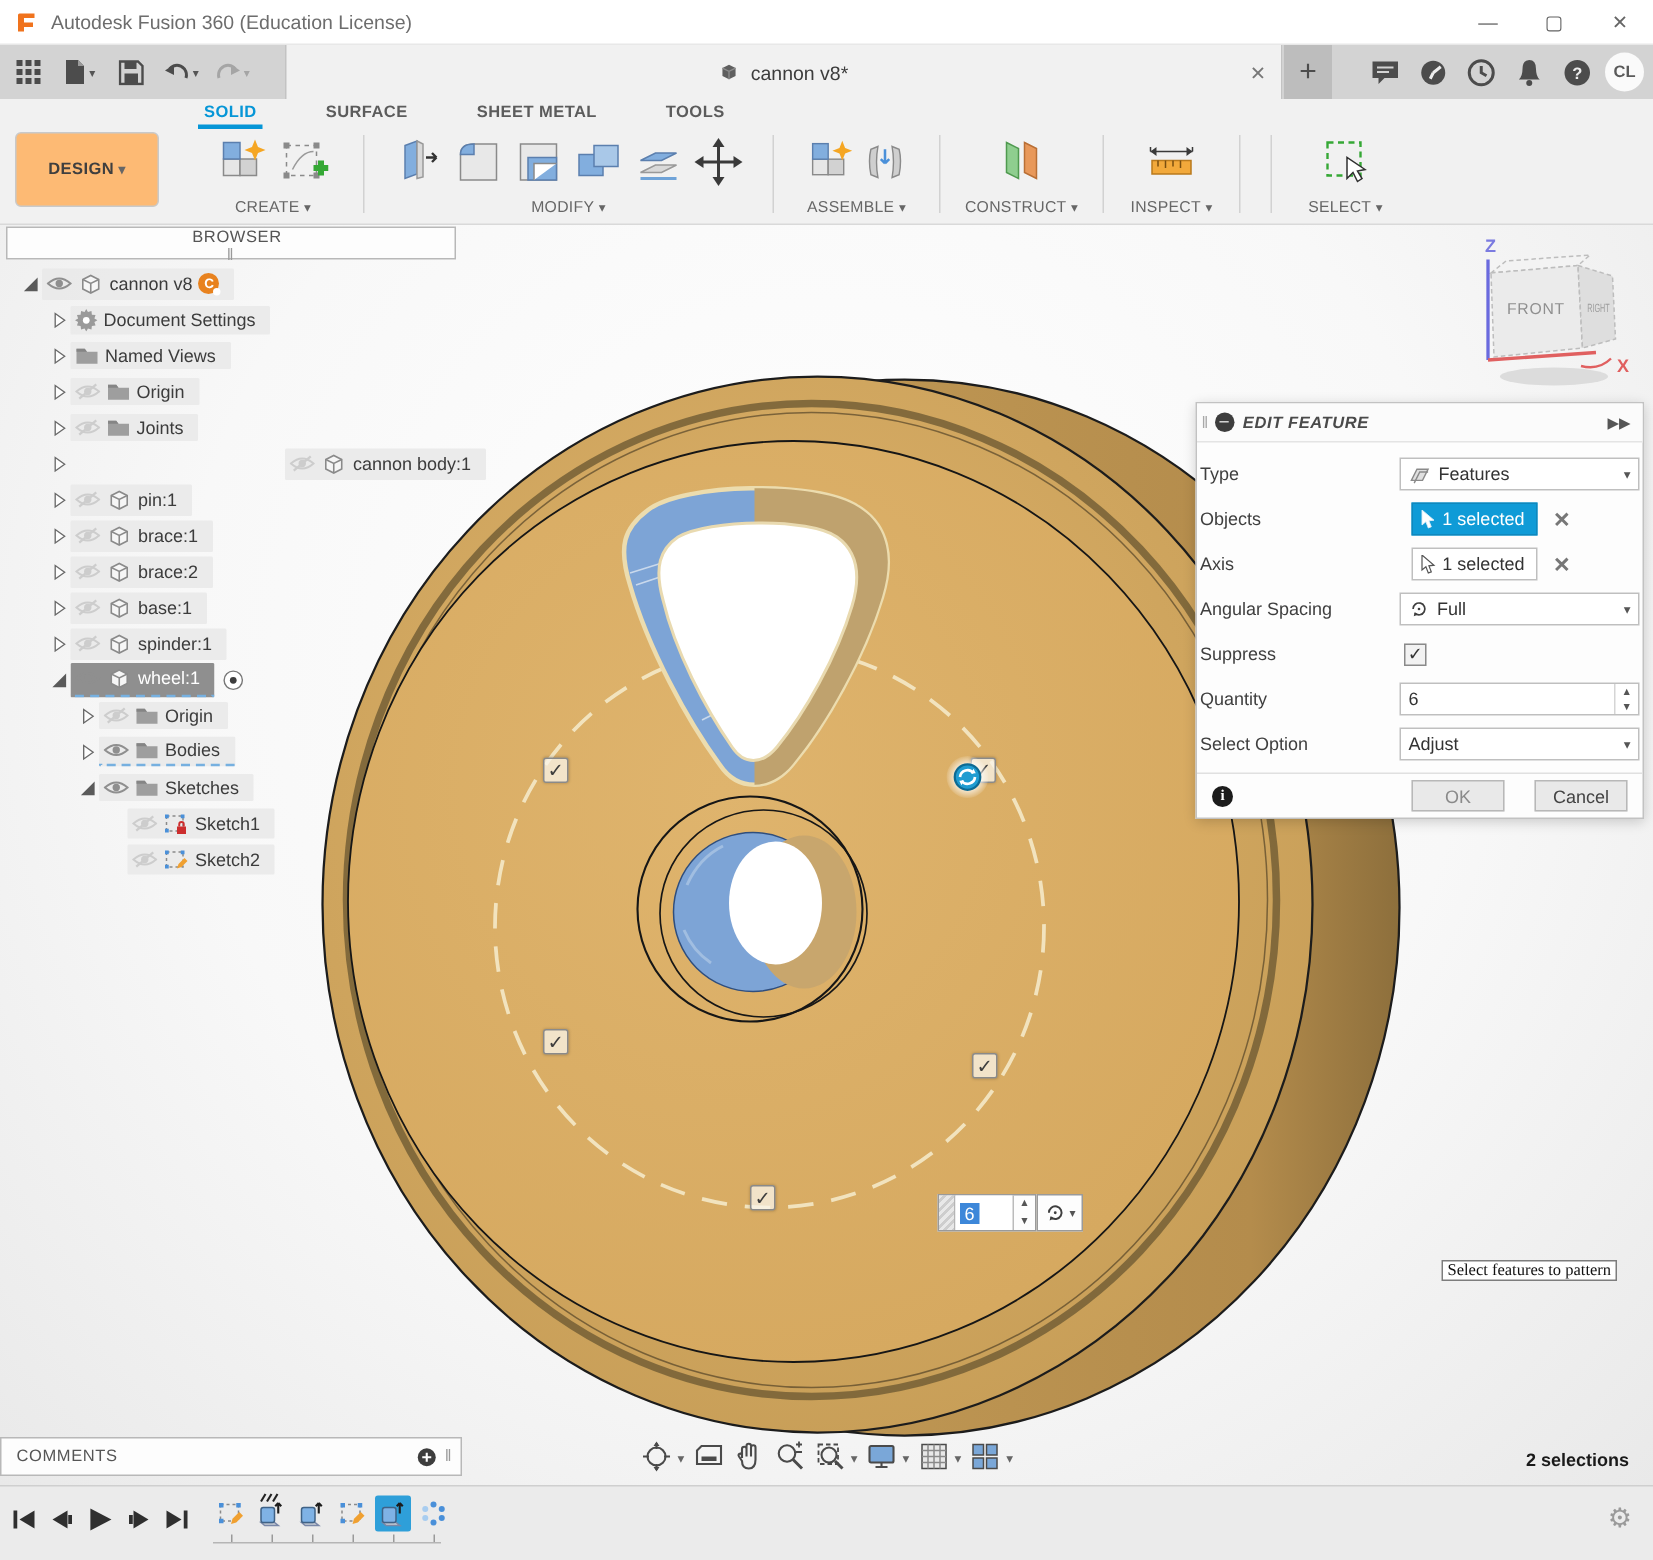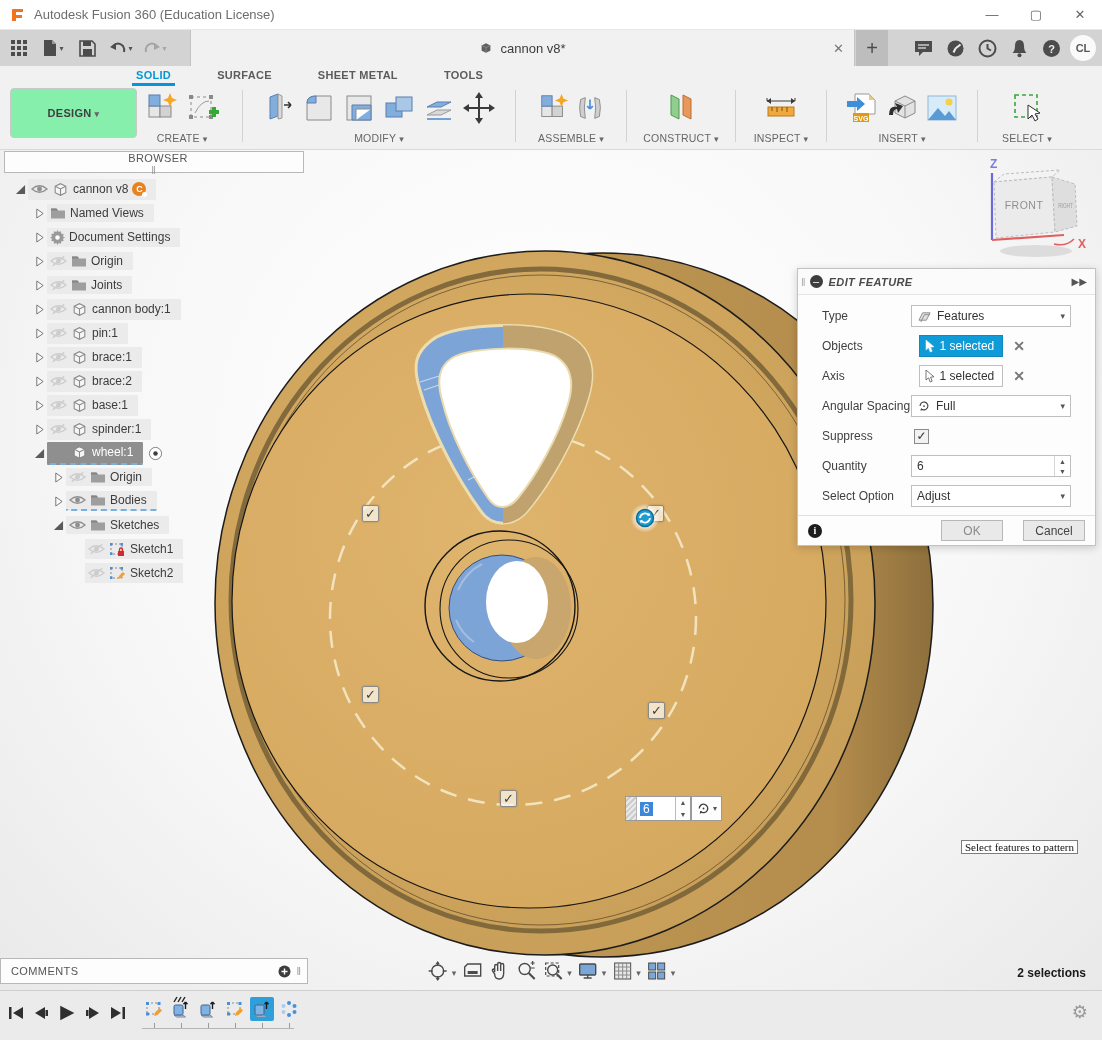--- a/index.html
+++ b/index.html
@@ -23,21 +23,21 @@
   #new-tab { position:absolute; left:856px; top:30px; width:32px; height:36px; background:#bdbdbd; color:#4c4c4c; font-size:20px; display:flex; align-items:center; justify-content:center; }
   #qat-right { position:absolute; right:6px; top:30px; height:36px; display:flex; align-items:center; gap:6px; }
   .hicon { width:26px; height:26px; display:flex; align-items:center; justify-content:center; }
   #avatar { width:26px; height:26px; border-radius:50%; background:#fafafa; color:#5a5a5a; font-size:11px; font-weight:bold; display:flex; align-items:center; justify-content:center; }
 
   
   #ribbon { position:absolute; left:0; top:66px; width:1102px; height:84px; background:#f1f1f1; border-bottom:1px solid #d9d9d9; }
   #rtabs { position:absolute; left:132px; top:0; height:20px; display:flex; gap:38px; }
   .rtab { font-size:11px; font-weight:bold; color:#5c5c5c; letter-spacing:.3px; padding:3px 4px 2px; }
   .rtab.active { color:#0696d7; border-bottom:3px solid #0696d7; }
-  #design-box { position:absolute; left:10px; top:22px; width:127px; height:50px; border:1px solid #c9c9c9; border-radius:4px; background:#86efac; display:flex; align-items:center; justify-content:center; font-size:11px; font-weight:bold; color:#3f3f3f; letter-spacing:.3px; }
+  #design-box { position:absolute; left:10px; top:22px; width:96px; height:50px; border:1px solid #c9c9c9; border-radius:4px; background:#fdba74; display:flex; align-items:center; justify-content:center; font-size:11px; font-weight:bold; color:#3f3f3f; letter-spacing:.3px; }
   #rgroups { position:absolute; left:132px; top:20px; height:62px; display:flex; align-items:stretch; }
   .rgroup { display:flex; flex-direction:column; align-items:center; justify-content:space-between; padding:2px 0 4px; }
   .ricons { display:flex; align-items:center; gap:6px; height:40px; }
   .rlabel { font-size:10.5px; color:#666; letter-spacing:.2px; white-space:nowrap; }
   .rdivider { width:1px; background:#d2d2d2; margin:4px 10px 6px; }
   .caret::after { content:"▾"; font-size:9px; color:#666; margin-left:3px; }
 
   
   #canvas { position:absolute; left:0; top:150px; width:1102px; height:840px; background:radial-gradient(ellipse at 50% 35%, #ffffff 0%, #f8f8f8 55%, #e9e9e9 100%); }
   #wheel-svg { position:absolute; left:0; top:0; }
@@ -74,21 +74,21 @@
   .tbadge::after { content:""; position:absolute; right:-1px; bottom:-1px; width:5px; height:5px; background:#fff; border-radius:50%; }
   .tradio { margin-left:5px; display:flex; align-items:center; }
 
   
   #dialog { position:absolute; left:797px; top:118px; width:299px; background:#fdfdfd; border:1px solid #c2c2c2; box-shadow:0 2px 8px rgba(0,0,0,.18); }
   #dlg-head { height:26px; display:flex; align-items:center; border-bottom:1px solid #e4e4e4; background:#fbfbfb; }
   #dlg-grip { color:#a8a8a8; font-size:11px; margin:0 4px 0 3px; }
   #dlg-dot { width:13px; height:13px; border-radius:50%; background:#3d3d3d; color:#fff; display:flex; align-items:center; justify-content:center; font-size:11px; line-height:1; }
   #dlg-title { font-size:11px; font-weight:bold; color:#4a4a4a; letter-spacing:.4px; margin-left:6px;font-style:italic; }
   #dlg-pin { margin-left:auto; margin-right:8px; color:#555; font-size:10px; }
-  .drow { display:flex; align-items:center; height:30px; padding:0 24px; }
+  .drow { display:flex; align-items:center; height:30px; padding:0 2px; }
   .dlabel { font-size:12px; color:#3f3f3f; }
   .dctrl { margin-left:auto; display:flex; align-items:center; }
   .dropdown { width:160px; height:22px; border:1px solid #bfbfbf; background:#fff; display:flex; align-items:center; padding:0 5px; font-size:12px; color:#333; }
   .dropdown .dd-caret { margin-left:auto; font-size:9px; color:#555; }
   .selbtn { height:22px; padding:0 8px 0 5px; display:flex; align-items:center; gap:4px; font-size:12px; border:1px solid #bfbfbf; background:#fff; color:#333; }
   .selbtn.blue { background:#0f9bd7; border-color:#0f88bd; color:#fff; }
   .clearx { margin-left:10px; color:#777; font-size:14px; font-weight:bold; }
   .chk { width:15px; height:15px; border:1px solid #8a8a8a; background:#f2f2f2; display:flex; align-items:center; justify-content:center; font-size:12px; color:#333; }
   .spinbox { width:160px; height:22px; border:1px solid #bfbfbf; background:#fff; display:flex; align-items:center; font-size:12px; color:#333; }
   .spinbox .sval { padding-left:5px; flex:1; }
@@ -350,42 +350,20 @@
                 <line x1="14" y1="16" x2="14" y2="21"></line>
                 <line x1="19" y1="16" x2="19" y2="20"></line>
                 <line x1="24" y1="16" x2="24" y2="21"></line>
               </g>
             </svg>
         </div>
         <span class="rlabel caret">INSPECT</span>
       </div>
       <div class="rdivider"></div>
 
-      <div class="rgroup" style="width:130px">
-        <div class="ricons">
-          <svg width="34" height="34" viewBox="0 0 34 34">
-              <path d="M10 3 h14 l6 6 v14 h-20 z" fill="#fff" stroke="#999"></path>
-              <path d="M24 3 l6 6 h-6 z" fill="#e8c87a"></path>
-              <path d="M2 10 h10 v-4 l8 7 -8 7 v-4 h-10 z" fill="#3d8fd9"></path>
-              <rect x="8" y="22" width="16" height="9" fill="#e09a10"></rect>
-              <text x="16" y="29.5" text-anchor="middle" font-size="7" font-weight="bold" fill="#fff" font-family="Liberation Sans,sans-serif">SVG</text>
-            </svg>
-          <svg width="34" height="34" viewBox="0 0 34 34">
-              <path d="M10 10 L20 5 L30 10 L30 22 L20 27 L10 22 Z" fill="#e2e2e2" stroke="#8a8a8a"></path>
-              <path d="M10 10 L20 15 L30 10 M20 15 L20 27" fill="none" stroke="#8a8a8a"></path>
-              <path d="M4 24 Q4 14 12 16 l-2 -4 8 3 -5 7 -1 -4 Q8 18 8 24 Z" fill="#2f2f2f"></path>
-            </svg>
-          <svg width="34" height="34" viewBox="0 0 34 34">
-              <rect x="3" y="5" width="28" height="24" fill="#d7ebf8" stroke="#8fb8d8"></rect>
-              <path d="M3 29 l10 -12 7 8 4 -5 7 9 z" fill="#5b9bd5"></path>
-              <circle cx="24" cy="11" r="3.5" fill="#f7d04a"></circle>
-            </svg>
-        </div>
-        <span class="rlabel caret">INSERT</span>
-      </div>
       <div class="rdivider"></div>
 
       <div class="rgroup" style="width:78px">
         <div class="ricons">
           <svg width="34" height="34" viewBox="0 0 34 34">
               <rect x="5" y="4" width="22" height="22" fill="none" stroke="#35a835" stroke-width="1.6" stroke-dasharray="4 3"></rect>
               <path d="M18 14 l0 14 4 -4 3 6 3 -2 -3 -5 5 -1 z" fill="#fff" stroke="#2f2f2f"></path>
             </svg>
         </div>
         <span class="rlabel caret">SELECT</span>
@@ -526,48 +504,48 @@
             <span class="tbadge">C</span>
           </span>
         </div>
         <div class="trow" style="padding-left: 27px;">
           <span class="tarrow">
             <svg width="9" height="11" viewBox="0 0 10 12">
               <path d="M2 1 L9 6 L2 11 Z" fill="#fdfdfd" stroke="#6a6a6a"></path>
             </svg>
           </span>
           <span class="rowc">
+            <svg width="15" height="15" viewBox="0 0 16 16">
+              <path d="M8 0 l1.2 2.2 2.5 -0.8 0.3 2.6 2.6 0.3 -0.8 2.5 L16 8 l-2.2 1.2 0.8 2.5 -2.6 0.3 -0.3 2.6 -2.5 -0.8 L8 16 l-1.2 -2.2 -2.5 0.8 -0.3 -2.6 -2.6 -0.3 0.8 -2.5 L0 8 l2.2 -1.2 -0.8 -2.5 2.6 -0.3 0.3 -2.6 2.5 0.8 Z" fill="#9a9a9a"></path>
+              <circle cx="8" cy="8" r="2.4" fill="#fff"></circle>
+            </svg>
+            <span class="tlabel">Document Settings</span>
+          </span>
+        </div>
+        <div class="trow" style="padding-left: 27px;">
+          <span class="tarrow">
+            <svg width="9" height="11" viewBox="0 0 10 12">
+              <path d="M2 1 L9 6 L2 11 Z" fill="#fdfdfd" stroke="#6a6a6a"></path>
+            </svg>
+          </span>
+          <span class="rowc">
             <svg width="16" height="14" viewBox="0 0 16 14">
               <path d="M1 2.5 h5.5 l1.5 2 h7 v8 h-14 z" fill="#9e9e9e"></path>
               <path d="M1 2.5 h5.5 l1.5 2 h-7 z" fill="#858585"></path>
             </svg>
             <span class="tlabel">Named Views</span>
           </span>
         </div>
         <div class="trow" style="padding-left: 27px;">
           <span class="tarrow">
             <svg width="9" height="11" viewBox="0 0 10 12">
               <path d="M2 1 L9 6 L2 11 Z" fill="#fdfdfd" stroke="#6a6a6a"></path>
             </svg>
           </span>
           <span class="rowc">
-            <svg width="15" height="15" viewBox="0 0 16 16">
-              <path d="M8 0 l1.2 2.2 2.5 -0.8 0.3 2.6 2.6 0.3 -0.8 2.5 L16 8 l-2.2 1.2 0.8 2.5 -2.6 0.3 -0.3 2.6 -2.5 -0.8 L8 16 l-1.2 -2.2 -2.5 0.8 -0.3 -2.6 -2.6 -0.3 0.8 -2.5 L0 8 l2.2 -1.2 -0.8 -2.5 2.6 -0.3 0.3 -2.6 2.5 0.8 Z" fill="#9a9a9a"></path>
-              <circle cx="8" cy="8" r="2.4" fill="#fff"></circle>
-            </svg>
-            <span class="tlabel">Document Settings</span>
-          </span>
-        </div>
-        <div class="trow" style="padding-left: 27px;">
-          <span class="tarrow">
-            <svg width="9" height="11" viewBox="0 0 10 12">
-              <path d="M2 1 L9 6 L2 11 Z" fill="#fdfdfd" stroke="#6a6a6a"></path>
-            </svg>
-          </span>
-          <span class="rowc">
             <svg width="17" height="12" viewBox="0 0 18 12">
               <path d="M1 6 Q9 -1 17 6 Q9 13 1 6Z" fill="none" stroke="#cdcdcd" stroke-width="1.4"></path>
               <circle cx="9" cy="6" r="2.6" fill="#cdcdcd"></circle>
               <line x1="3" y1="11" x2="15" y2="1" stroke="#cdcdcd" stroke-width="1.6"></line>
             </svg>
             <svg width="16" height="14" viewBox="0 0 16 14">
               <path d="M1 2.5 h5.5 l1.5 2 h7 v8 h-14 z" fill="#9e9e9e"></path>
               <path d="M1 2.5 h5.5 l1.5 2 h-7 z" fill="#858585"></path>
             </svg>
             <span class="tlabel">Origin</span>
@@ -585,21 +563,21 @@
               <circle cx="9" cy="6" r="2.6" fill="#cdcdcd"></circle>
               <line x1="3" y1="11" x2="15" y2="1" stroke="#cdcdcd" stroke-width="1.6"></line>
             </svg>
             <svg width="16" height="14" viewBox="0 0 16 14">
               <path d="M1 2.5 h5.5 l1.5 2 h7 v8 h-14 z" fill="#9e9e9e"></path>
               <path d="M1 2.5 h5.5 l1.5 2 h-7 z" fill="#858585"></path>
             </svg>
             <span class="tlabel">Joints</span>
           </span>
         </div>
-        <div class="trow" style="padding-left: 27px;">
+        <div class="trow" style="padding-left: 27px; justify-content: space-between;">
           <span class="tarrow">
             <svg width="9" height="11" viewBox="0 0 10 12">
               <path d="M2 1 L9 6 L2 11 Z" fill="#fdfdfd" stroke="#6a6a6a"></path>
             </svg>
           </span>
           <span class="rowc">
             <svg width="17" height="12" viewBox="0 0 18 12">
               <path d="M1 6 Q9 -1 17 6 Q9 13 1 6Z" fill="none" stroke="#cdcdcd" stroke-width="1.4"></path>
               <circle cx="9" cy="6" r="2.6" fill="#cdcdcd"></circle>
               <line x1="3" y1="11" x2="15" y2="1" stroke="#cdcdcd" stroke-width="1.6"></line>

